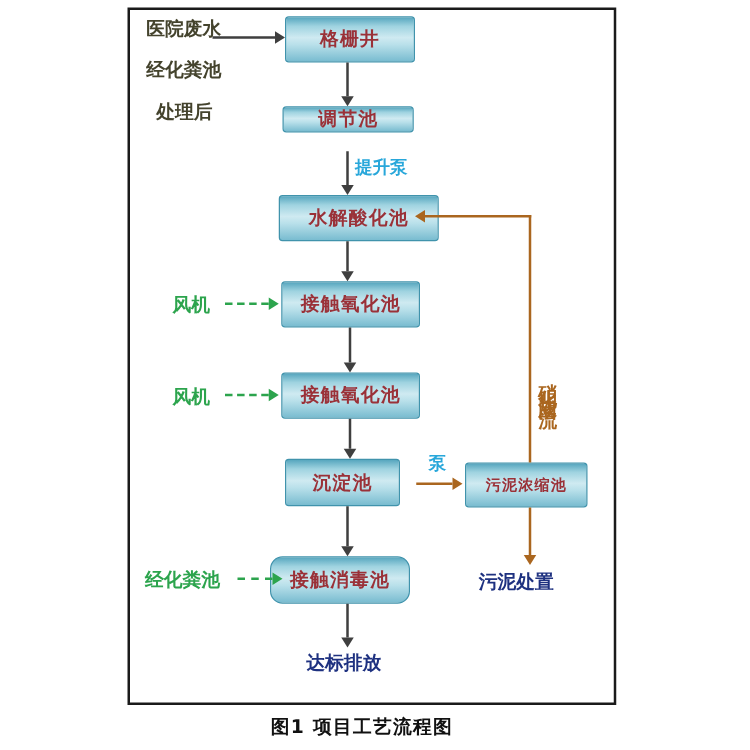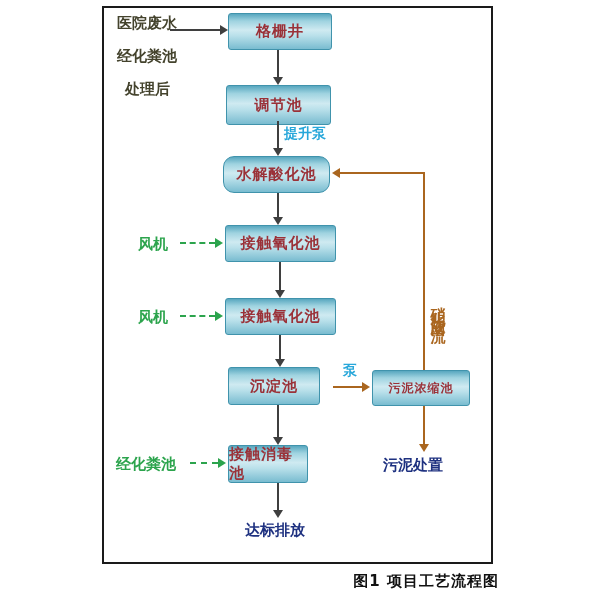--- a/index.html
+++ b/index.html
@@ -67,52 +67,52 @@
   .brline-v{width:2px;background:var(--brown);}
   .brline-h{height:2px;background:var(--brown);}
   .brline-h::before{content:'';position:absolute;top:-4px;right:100%;width:0;height:0;
     border-top:5px solid transparent;border-bottom:5px solid transparent;
     border-right:8px solid var(--brown);}
   .vtext{
     writing-mode:vertical-rl;text-orientation:upright;
     letter-spacing:5px;line-height:18px;
   }
   .caption{
-    left:112px;top:572px;width:387px;text-align:right;
+    left:96px;top:572px;width:387px;text-align:center;
     font-weight:bold;font-size:15px;color:var(--caption-text);letter-spacing:1px;
   }
 </style>
 </head>
 <body>
 
 <div class="abs frame"></div>
 
 <div class="abs lbl src" style="left:117px;top:14px;">医院废水</div>
 <div class="abs lbl src" style="left:117px;top:47px;">经化粪池</div>
 <div class="abs lbl src" style="left:125px;top:80px;">处理后</div>
 
 <div class="abs pbox" style="left:228px;top:13px;width:104px;height:37px;">
     <span>格栅井</span>
   </div>
-<div class="abs pbox" style="left:226px;top:85px;width:105px;height:40px;">
+<div class="abs pbox" style="left:226px;top:85px;width:105px;height:21px;">
     <span>调节池</span>
   </div>
-<div class="abs pbox" style="left:223px;top:156px;width:107px;height:37px;border-radius:11px;">
+<div class="abs pbox" style="left:223px;top:156px;width:128px;height:37px;">
     <span>水解酸化池</span>
   </div>
 <div class="abs pbox" style="left:225px;top:225px;width:111px;height:37px;">
     <span>接触氧化池</span>
   </div>
 <div class="abs pbox" style="left:225px;top:298px;width:111px;height:37px;">
     <span>接触氧化池</span>
   </div>
 <div class="abs pbox" style="left:228px;top:367px;width:92px;height:38px;">
     <span>沉淀池</span>
   </div>
-<div class="abs pbox" style="left:228px;top:445px;width:80px;height:38px;">
+<div class="abs pbox" style="left:216px;top:445px;width:112px;height:38px;border-radius:10px;">
     <span>接触消毒池</span>
   </div>
 <div class="abs pbox" style="left:372px;top:370px;width:98px;height:36px;font-size:12px;">
     <span>污泥浓缩池</span>
   </div>
 
 <div class="abs harrow" style="left:170px;top:29px;width:50px;"></div>
 <div class="abs varrow" style="left:277px;top:50px;height:27px;"></div>
 <div class="abs varrow" style="left:277px;top:121px;height:27px;"></div>
 <div class="abs varrow" style="left:277px;top:193px;height:24px;"></div>

